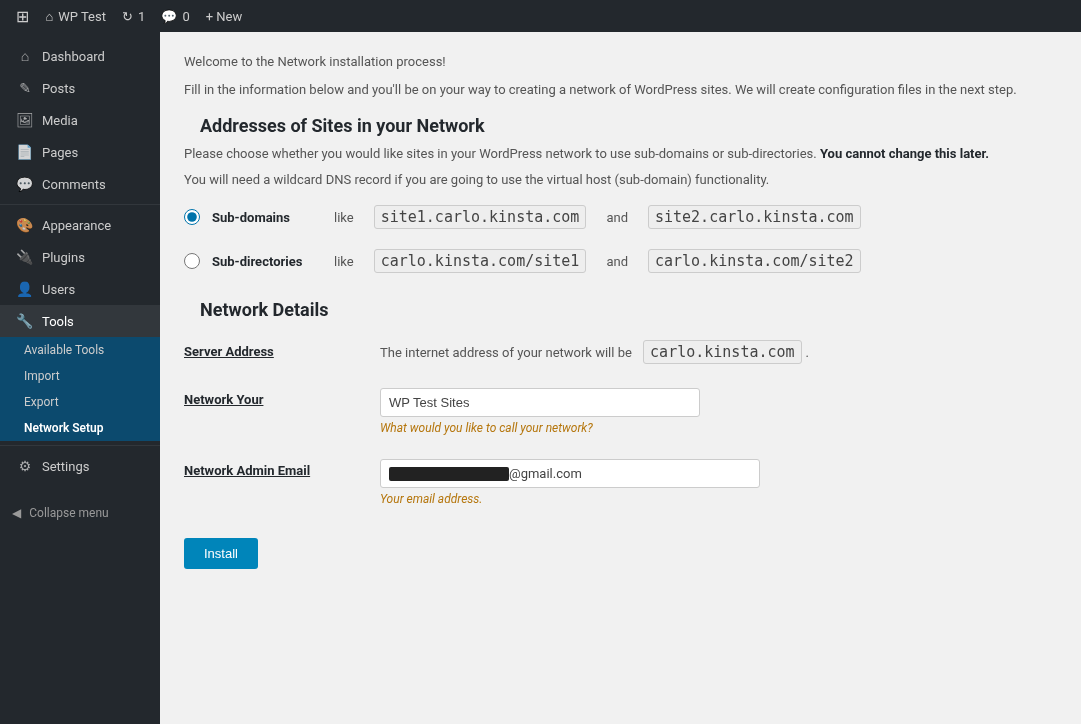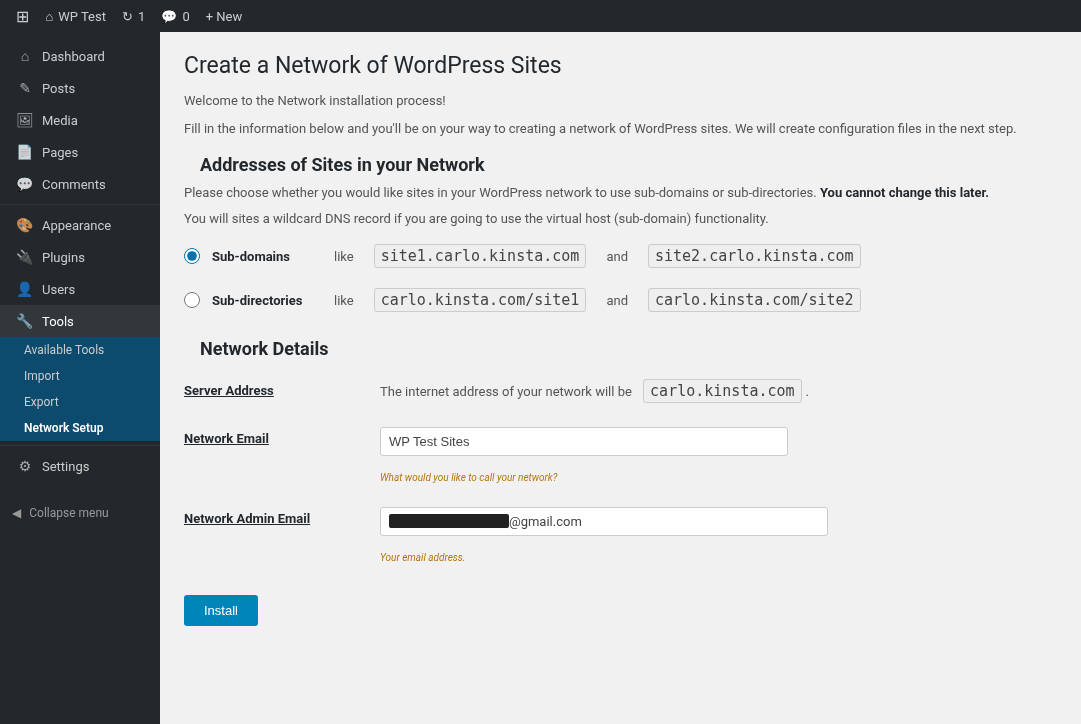--- a/index.html
+++ b/index.html
@@ -165,51 +165,51 @@
 
     .server-address-text {
       color: #555;
       font-size: 13px;
       display: flex;
       align-items: center;
       gap: 4px;
     }
 
     input[type="text"] {
-      width: 408px;
+      width: 320px;
       max-width: 100%;
       padding: 6px 8px;
       border: 1px solid #ccc;
       border-radius: 3px;
       font-size: 13px;
       color: #444;
       background: #fff;
       display: block;
     }
 
     .field-hint {
       color: #b5760d;
       font-style: italic;
-      font-size: 10px;
-      margin-top: 16px;
+      font-size: 12px;
+      margin-top: 4px;
     }
 
     .email-redacted {
       display: inline-block;
       background: #222;
       width: 120px;
       height: 14px;
       vertical-align: middle;
       border-radius: 2px;
     }
 
     .email-input-wrapper {
       display: flex;
-      align-items: flex-start;
-      width: 448px;
+      align-items: flex-end;
+      width: 380px;
       max-width: 100%;
       border: 1px solid #ccc;
       border-radius: 3px;
       background: #fff;
       padding: 6px 8px;
       font-size: 13px;
       color: #444;
     }
 
     
@@ -323,31 +323,30 @@
       <span class="sidebar-icon">⚙</span>
       <span>Settings</span>
     </div>
     <div class="collapse-menu">
       <span>◀</span>
       <span>Collapse menu</span>
     </div>
   </div>
 
   <div id="main">
-    <h1 class="page-title">Create a Network of WordPress Sites</h1>
 
     <p class="intro-text">Welcome to the Network installation process!</p>
     <p class="intro-text">Fill in the information below and you'll be on your way to creating a network of WordPress sites. We will create configuration files in the next step.</p>
 
     <h2 class="section-heading">Addresses of Sites in your Network</h2>
 
     <p class="info-text">
       <span>Please choose whether you would like sites in your WordPress network to use sub-domains or sub-directories.</span> <strong>You cannot change this later.</strong>
     </p>
-    <p class="info-text">You will sites a wildcard DNS record if you are going to use the virtual host (sub-domain) functionality.</p>
+    <p class="info-text">You will need a wildcard DNS record if you are going to use the virtual host (sub-domain) functionality.</p>
 
     
     <div class="radio-option">
       <input type="radio" class="radio-input" name="network_type" value="subdomain" checked="" style="">
       <span class="radio-label">Sub-domains</span>
       <div class="radio-example">
         <span class="like-text">like</span>
         <code class="code-pill">site1.carlo.kinsta.com</code>
         <span class="like-text">and</span>
         <code class="code-pill">site2.carlo.kinsta.com</code>
@@ -373,21 +372,21 @@
       <div class="detail-value">
         <span class="server-address-text">
           <span>The internet address of your network will be</span>&nbsp;
           <code class="code-pill">carlo.kinsta.com</code>
           <span>.</span>
         </span>
       </div>
     </div>
 
     <div class="detail-row">
-      <div class="detail-label">Network Email</div>
+      <div class="detail-label">Network Your</div>
       <div class="detail-value">
         <input type="text" value="WP Test Sites" style="">
         <p class="field-hint">What would you like to call your network?</p>
       </div>
     </div>
 
     <div class="detail-row">
       <div class="detail-label">Network Admin Email</div>
       <div class="detail-value">
         <div class="email-input-wrapper">

